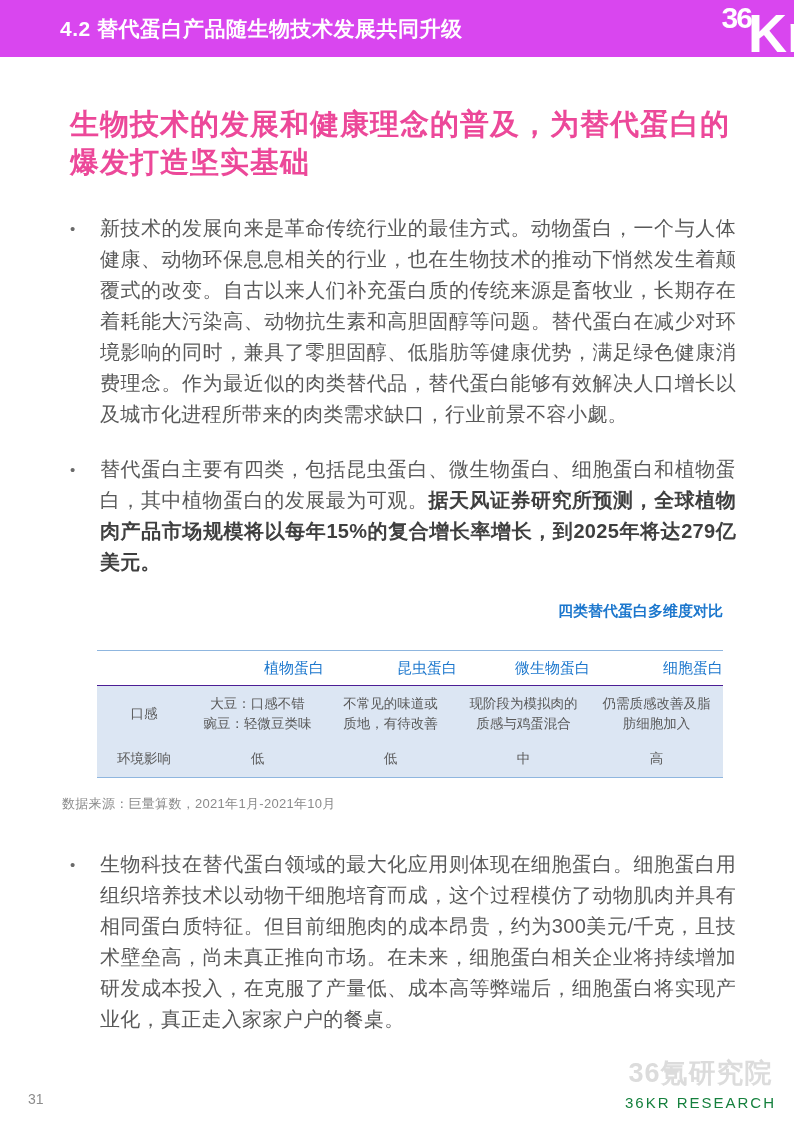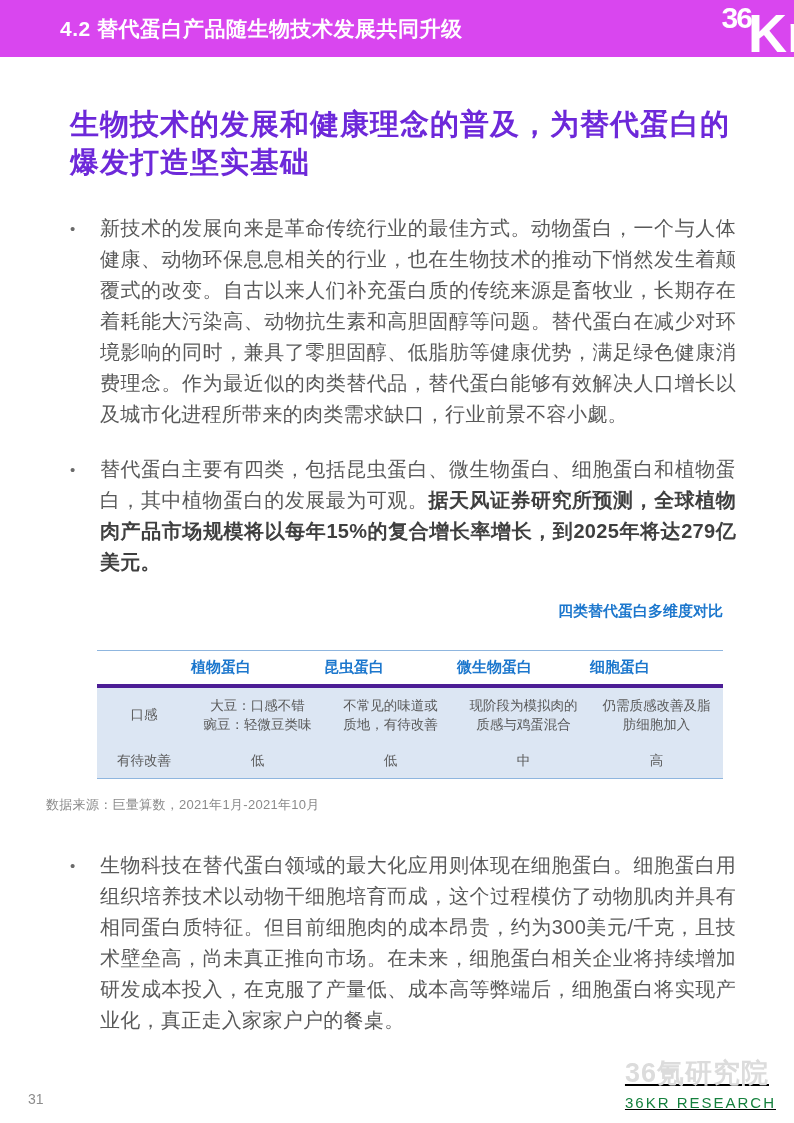--- a/index.html
+++ b/index.html
@@ -16,21 +16,21 @@
   .topbar-title { color:#ffffff; font-size:21px; font-weight:bold; letter-spacing:0.5px; }
   .logo {
     position:absolute; top:2px; right:-14px; color:#ffffff; font-weight:bold;
     display:flex; align-items:flex-start; line-height:1;
   }
   .logo-36 { font-size:30px; letter-spacing:-2px; margin-top:1px; }
   .logo-kr { font-size:54px; margin-left:-3px; margin-top:4px; }
   
   .page-title {
     margin:48px 62px 0 70px;
-    color:#6d28d9; font-size:29px; font-weight:bold; line-height:38px; letter-spacing:1px;
+    color:#ec4899; font-size:29px; font-weight:bold; line-height:38px; letter-spacing:1px;
   }
   
   .bullet { display:flex; margin:0 58px 0 70px; }
   .bullet-1 { margin-top:32px; }
   .bullet-2 { margin-top:24px; }
   .bullet-3 { margin-top:36px; }
   .bullet .dot { width:30px; flex:0 0 30px; color:#6a6a6a; font-size:15px; line-height:31px; }
   .bullet p {
     flex:1; font-size:20px; line-height:31px; color:#595959;
     text-align:justify; letter-spacing:0.3px;
@@ -40,32 +40,32 @@
   .table-wrap { width:626px; margin:24px 0 0 97px; }
   .table-title {
     text-align:right; color:#1c77cd; font-size:15px; font-weight:bold; margin-bottom:29px;
   }
   table.cmp {
     width:100%; border-collapse:collapse; table-layout:fixed;
     border-top:1px solid #8fb6df; border-bottom:1px solid #8fb6df;
   }
   table.cmp col.lbl { width:15%; }
   table.cmp thead th {
-    height:35px; color:#1c77cd; font-size:15px; font-weight:bold;
-    border-bottom:4px solid #4c1d95; text-align:left; vertical-align:middle;
+    height:35px; color:#1c77cd; font-size:15px; font-weight:normal;
+    border-bottom:1px solid #4c1d95; text-align:right; vertical-align:middle;
   }
   table.cmp tbody td {
     text-align:center; vertical-align:middle; color:#595959; font-size:13.5px;
     line-height:1.45; padding:8px 4px; white-space:pre-line;
   }
   table.cmp tbody tr.shaded { background:#dce6f3;margin-left:43px; }
-  .source-note { margin:17px 0 0 46px; color:#8a8a8a; font-size:13px; letter-spacing:0.3px; }
+  .source-note { margin:17px 0 0 62px; color:#8a8a8a; font-size:13px; letter-spacing:0.3px; }
   
   .page-number { position:absolute; left:28px; bottom:16px; color:#8c8c8c; font-size:14px; }
-  .watermark { position:absolute; right:18px; bottom:12px; text-align:left;text-decoration:underline; }
+  .watermark { position:absolute; right:18px; bottom:12px; text-align:center; }
   .wm-cn { color:#dcdcdc; font-size:27px; font-weight:bold; letter-spacing:1px; }
   .wm-en { color:#15803d; font-size:15px; letter-spacing:2px; margin-top:3px; }
 </style>
 </head>
 <body>
 
 <div class="topbar">
   <div class="topbar-title">4.2 替代蛋白产品随生物技术发展共同升级</div>
   <div class="logo">
     <span class="logo-36">36</span>
@@ -110,21 +110,21 @@
         <td>大豆：口感不错
 豌豆：轻微豆类味</td>
         <td>不常见的味道或
 质地，有待改善</td>
         <td>现阶段为模拟肉的
 质感与鸡蛋混合</td>
         <td>仍需质感改善及脂
 肪细胞加入</td>
       </tr>
       <tr class="shaded">
-        <td>有待改善</td>
+        <td>环境影响</td>
         <td>低</td>
         <td>低</td>
         <td>中</td>
         <td>高</td>
       </tr>
     </tbody>
   </table>
 </div>
 
 <div class="source-note">数据来源：巨量算数，2021年1月-2021年10月</div>

